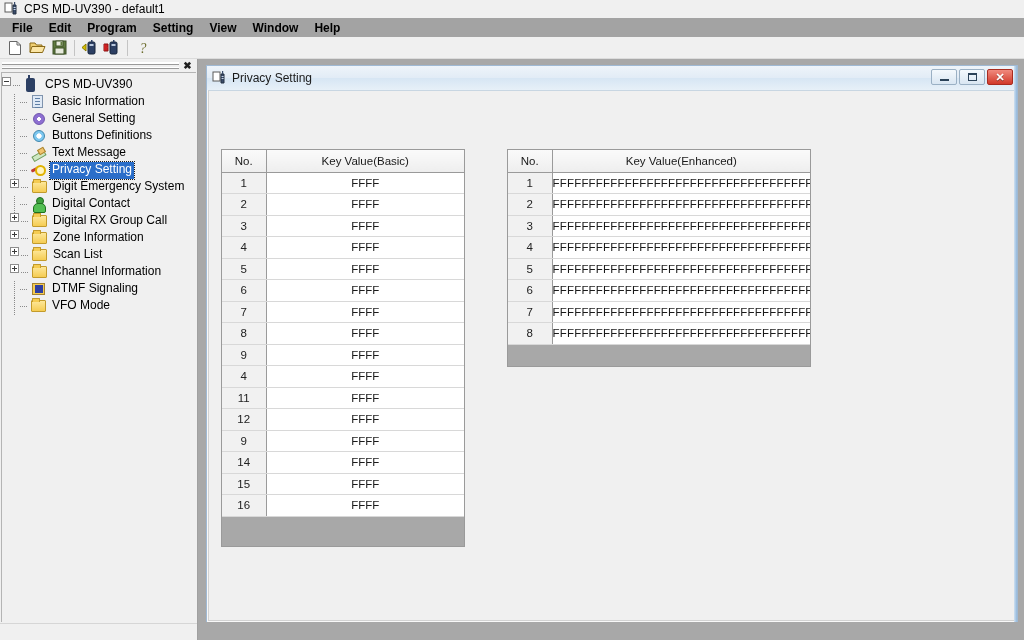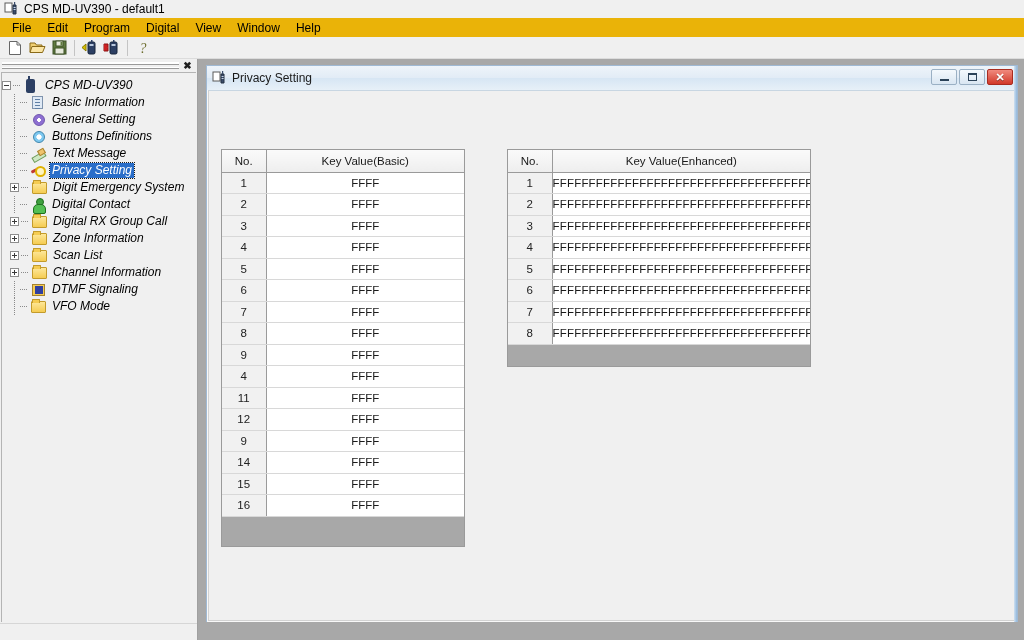--- a/index.html
+++ b/index.html
@@ -31,23 +31,24 @@
   .titlebar .appicon { width: 16px; height: 14px; position: relative; margin-right: 4px; }
   .titlebar .title {
     font-size: 12px; color: #000; line-height: 14px;
     white-space: nowrap;
   }
 
   
   .menubar {
     height: 19px;
     display: flex; align-items: flex-end;
-    background: #eab308;
+    background: #a3a3a3;
     padding-left: 4px;
     flex: 0 0 auto;
+    font-weight: bold;
   }
   .menuitem {
     font-size: 12px; color: #000;
     padding: 2px 8px 2px 8px;
     line-height: 14px;
     white-space: nowrap;
     cursor: default;
   }
 
   
@@ -99,27 +100,26 @@
     background: #f0f0f0;
     border-top: 1px solid #b4b4b4;
     border-left: 1px solid #b4b4b4;
     margin: 0 1px 1px 1px;
     overflow: hidden;
     padding-top: 4px;
     position: relative;
   }
 
   .tnode {
-    display: flex; align-items: center;
+    display: flex; 
     height: 17px;
     font-size: 12px; color: #000;
     white-space: nowrap;
     cursor: default;
     position: relative;
-    font-style: italic;
   }
   .tnode .expander {
     width: 9px; height: 9px; flex: 0 0 9px;
     border: 1px solid #8d8d8d; background: #fff;
     position: relative; margin-right: 2px;
   }
   .tnode .expander::before {
     content: ""; position: absolute; left: 1px; right: 1px; top: 3px;
     height: 1px; background: #3a3a3a;
   }
@@ -296,21 +296,21 @@
         <rect x="9.6" y="7" width="2" height="1" fill="#c8d4e6"></rect>
       </svg>
     </span>
     <span class="title">CPS MD-UV390 - default1</span>
   </div>
 
   <div class="menubar">
     <div class="menuitem">File</div>
     <div class="menuitem">Edit</div>
     <div class="menuitem">Program</div>
-    <div class="menuitem">Digital</div>
+    <div class="menuitem">Setting</div>
     <div class="menuitem">View</div>
     <div class="menuitem">Window</div>
     <div class="menuitem">Help</div>
   </div>
 
   <div class="toolbar">
     <div class="tbtn">
       <svg width="15" height="16" viewBox="0 0 15 16">
         <path d="M1.5 1.5 H9 L12.5 5 V14.5 H1.5 Z" fill="#ffffff" stroke="#666" stroke-width="1"></path>
         <path d="M9 1.5 V5 H12.5" fill="none" stroke="#666" stroke-width="1"></path>

